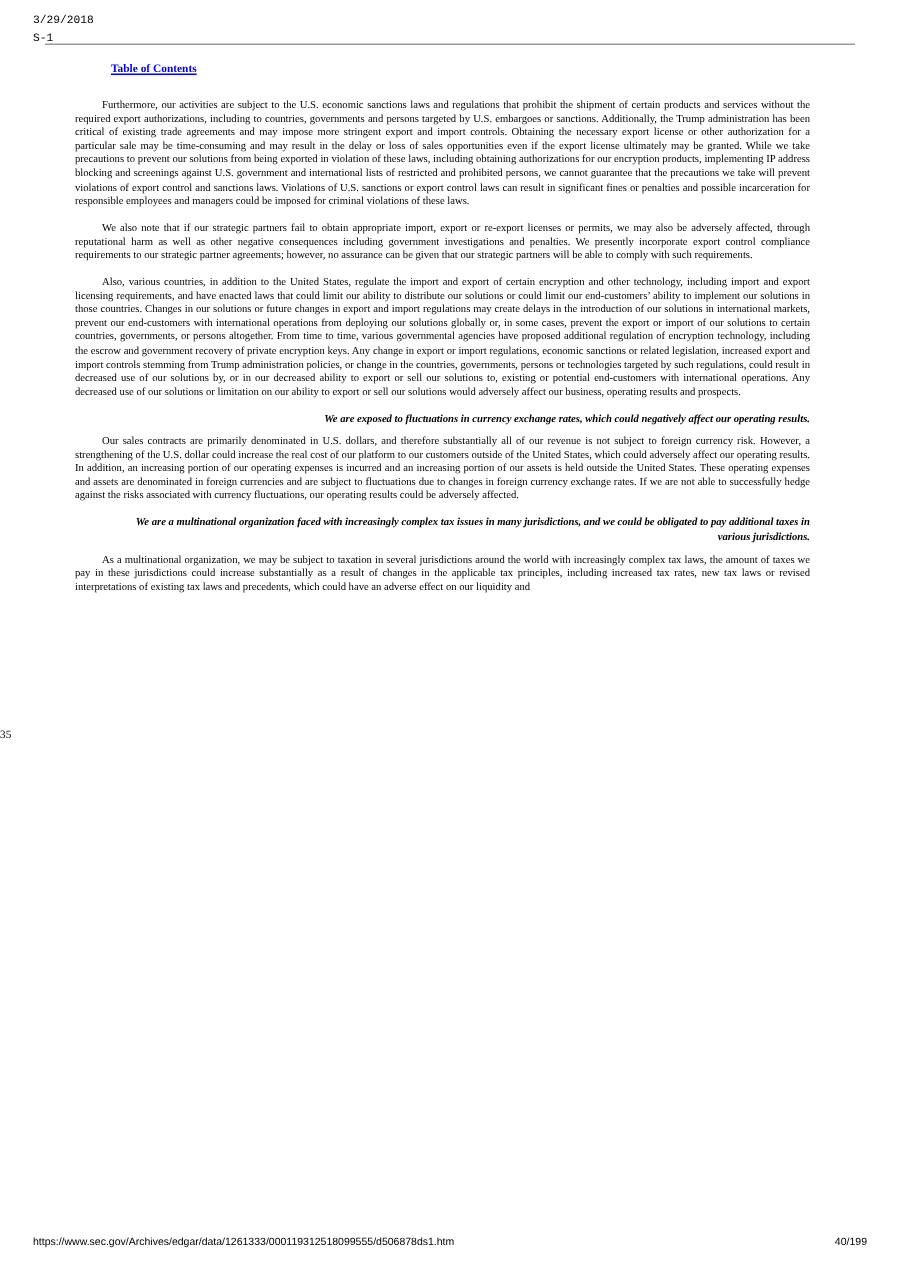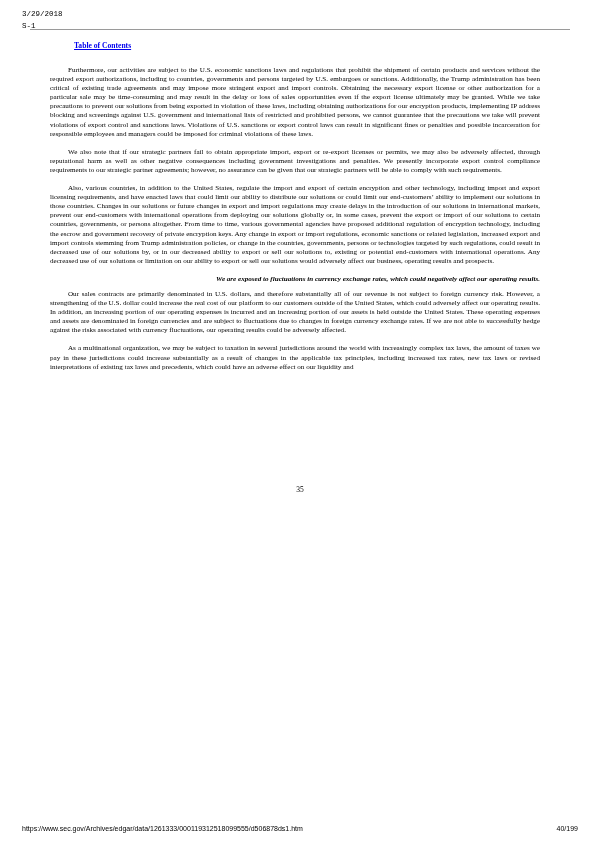--- a/index.html
+++ b/index.html
@@ -66,21 +66,21 @@
       padding-left: 18px;
       text-align: right;
       margin-bottom: 6px;
       margin-top: 4px;
     }
     .page-number {
       position: absolute;
       top: 485px;
       left: 0;
       right: 0;
-      text-align: center;
+      text-align: left;
       font-family: "Liberation Serif", serif;
       font-size: 7.5px;
     }
     .print-footer {
       position: absolute;
       top: 825px;
       left: 22px;
       right: 22px;
       font-family: "Liberation Sans", sans-serif;
       font-size: 7px;
@@ -99,20 +99,21 @@
 <div class="rule"></div>
 
 <a class="toc-link">Table of Contents</a>
 
 <div class="content">
   <p>Furthermore, our activities are subject to the U.S. economic sanctions laws and regulations that prohibit the shipment of certain products and services without the required export authorizations, including to countries, governments and persons targeted by U.S. embargoes or sanctions. Additionally, the Trump administration has been critical of existing trade agreements and may impose more stringent export and import controls. Obtaining the necessary export license or other authorization for a particular sale may be time-consuming and may result in the delay or loss of sales opportunities even if the export license ultimately may be granted. While we take precautions to prevent our solutions from being exported in violation of these laws, including obtaining authorizations for our encryption products, implementing IP address blocking and screenings against U.S. government and international lists of restricted and prohibited persons, we cannot guarantee that the precautions we take will prevent violations of export control and sanctions laws. Violations of U.S. sanctions or export control laws can result in significant fines or penalties and possible incarceration for responsible employees and managers could be imposed for criminal violations of these laws.</p>
   <p>We also note that if our strategic partners fail to obtain appropriate import, export or re-export licenses or permits, we may also be adversely affected, through reputational harm as well as other negative consequences including government investigations and penalties. We presently incorporate export control compliance requirements to our strategic partner agreements; however, no assurance can be given that our strategic partners will be able to comply with such requirements.</p>
   <p>Also, various countries, in addition to the United States, regulate the import and export of certain encryption and other technology, including import and export licensing requirements, and have enacted laws that could limit our ability to distribute our solutions or could limit our end-customers’ ability to implement our solutions in those countries. Changes in our solutions or future changes in export and import regulations may create delays in the introduction of our solutions in international markets, prevent our end-customers with international operations from deploying our solutions globally or, in some cases, prevent the export or import of our solutions to certain countries, governments, or persons altogether. From time to time, various governmental agencies have proposed additional regulation of encryption technology, including the escrow and government recovery of private encryption keys. Any change in export or import regulations, economic sanctions or related legislation, increased export and import controls stemming from Trump administration policies, or change in the countries, governments, persons or technologies targeted by such regulations, could result in decreased use of our solutions by, or in our decreased ability to export or sell our solutions to, existing or potential end-customers with international operations. Any decreased use of our solutions or limitation on our ability to export or sell our solutions would adversely affect our business, operating results and prospects.</p>
   <p class="heading">We are exposed to fluctuations in currency exchange rates, which could negatively affect our operating results.</p>
   <p>Our sales contracts are primarily denominated in U.S. dollars, and therefore substantially all of our revenue is not subject to foreign currency risk. However, a strengthening of the U.S. dollar could increase the real cost of our platform to our customers outside of the United States, which could adversely affect our operating results. In addition, an increasing portion of our operating expenses is incurred and an increasing portion of our assets is held outside the United States. These operating expenses and assets are denominated in foreign currencies and are subject to fluctuations due to changes in foreign currency exchange rates. If we are not able to successfully hedge against the risks associated with currency fluctuations, our operating results could be adversely affected.</p>
+  <p class="heading">We are a multinational organization faced with increasingly complex tax issues in many jurisdictions, and we could be obligated to pay additional taxes in various jurisdictions.</p>
   <p>As a multinational organization, we may be subject to taxation in several jurisdictions around the world with increasingly complex tax laws, the amount of taxes we pay in these jurisdictions could increase substantially as a result of changes in the applicable tax principles, including increased tax rates, new tax laws or revised interpretations of existing tax laws and precedents, which could have an adverse effect on our liquidity and</p>
 </div>
 
 <div class="page-number">35</div>
 
 <div class="print-footer">
   <span class="url">https://www.sec.gov/Archives/edgar/data/1261333/000119312518099555/d506878ds1.htm</span>
   <span class="pages">40/199</span>
 </div>
 

